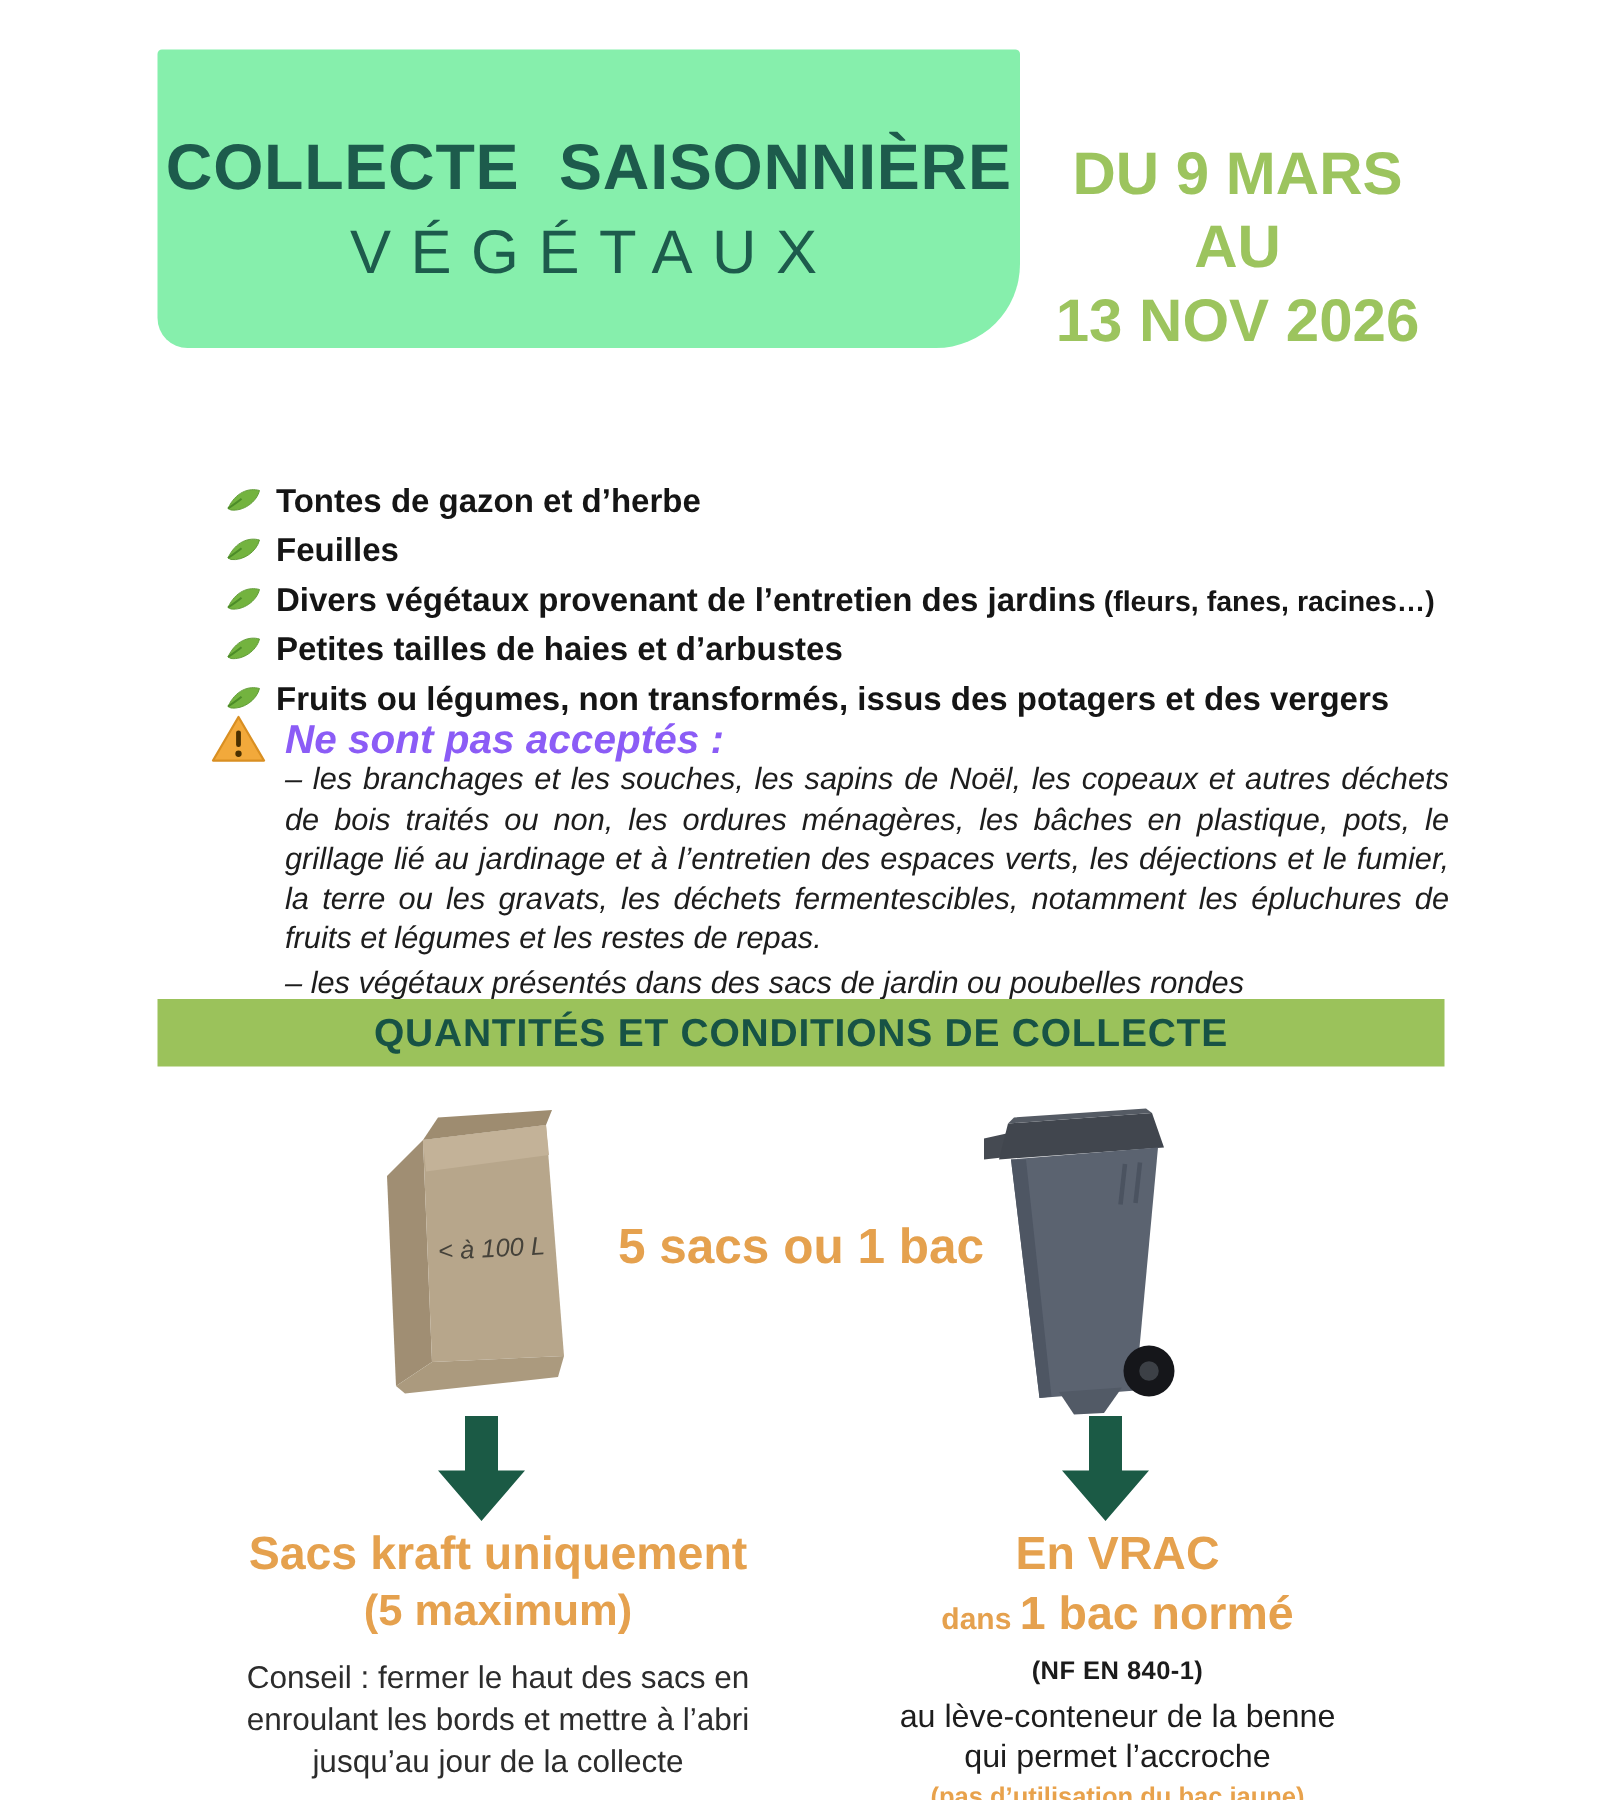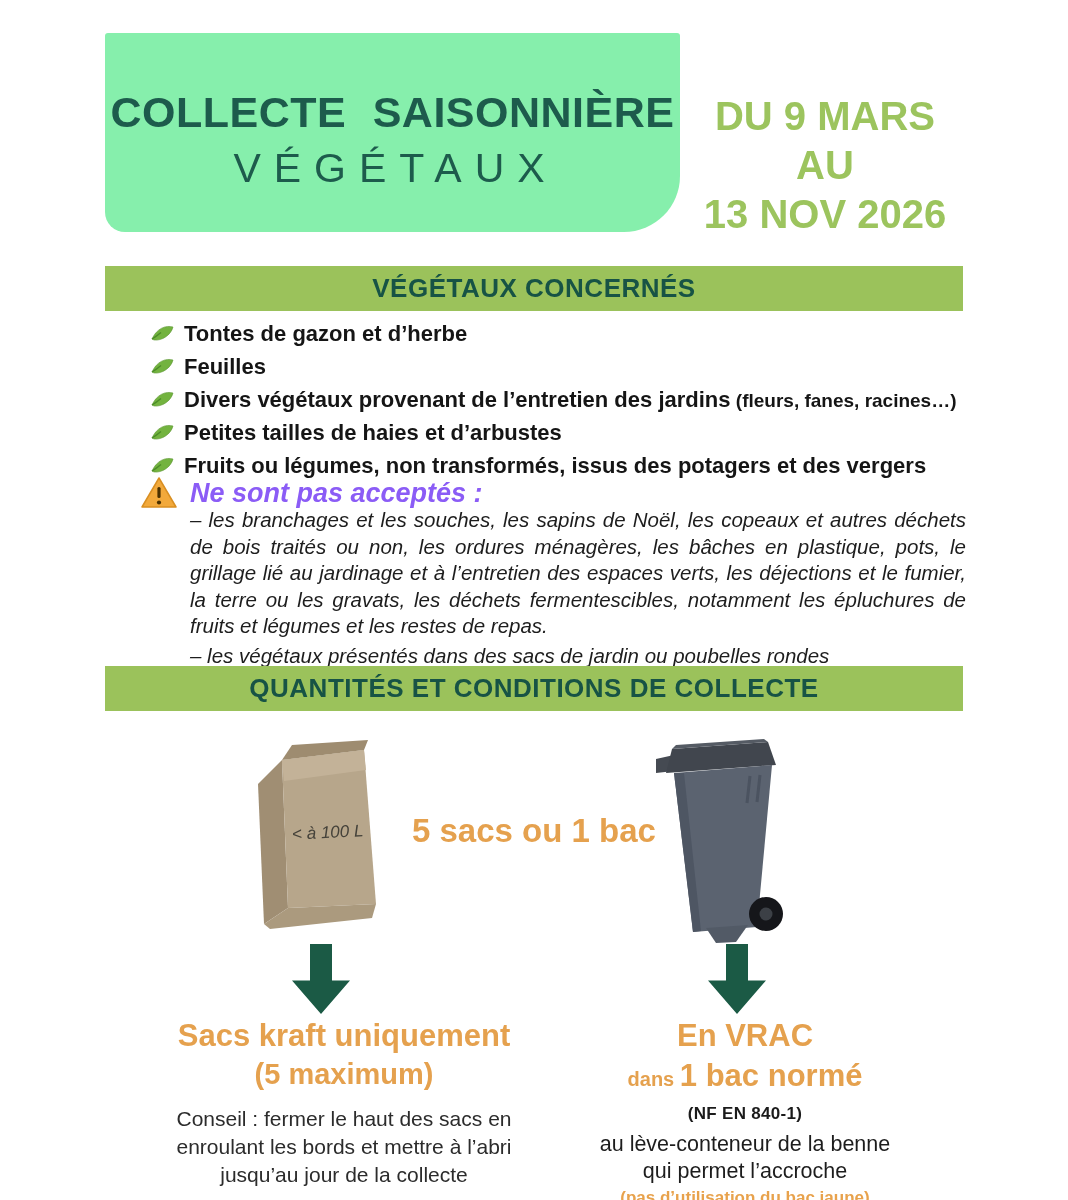--- a/index.html
+++ b/index.html
@@ -55,21 +55,21 @@
     position:absolute; left:404px; top:812px; width:260px; text-align:center;
     font-size:33px; font-weight:bold; color:#e5a14e;
   }
   .down-arrow {
     position:absolute; top:944px; width:58px; height:70px; background:#1b5a45;
     clip-path:polygon(31% 0, 69% 0, 69% 52%, 100% 52%, 50% 100%, 0 52%, 31% 52%);
   }
   .arrow-left  { left:292px; }
   .arrow-right { left:708px; }
   .col { position:absolute; top:1018px; width:420px; text-align:center; }
-  .col-left  { left:134px; }
+  .col-left  { left:122px; }
   .col-right { left:535px; }
   .col-h1 { font-size:31px; font-weight:bold; color:#e5a14e; margin-bottom:4px; }
   .col-h2 { font-size:29px; font-weight:bold; color:#e5a14e; margin-bottom:14px; }
   .col-h2-mixed { font-size:31px; font-weight:bold; color:#e5a14e; margin-bottom:10px; }
   .col-h2-mixed .small { font-size:20px;margin-top:32px; }
   .norm { font-size:17px; font-weight:bold; color:#1b1b1b; letter-spacing:.3px; margin-bottom:7px; }
   .note { font-size:21px; color:#2c2c2c; line-height:28px; padding:0 12px; }
   .note-line { font-size:21.5px; color:#1d1d1d; line-height:27px; }
   .note-orange { font-size:17px; color:#e8a24c; font-weight:600; margin-top:3px; }
 </style>
@@ -81,21 +81,20 @@
   <div class="header-box">
     <div class="title1">COLLECTE  SAISONNIÈRE</div>
     <div class="title2">VÉGÉTAUX</div>
   </div>
   <div class="dates">
     <div>DU 9 MARS</div>
     <div>AU</div>
     <div>13 NOV 2026</div>
   </div>
 
-  <div class="banner banner1">VÉGÉTAUX CONCERNÉS</div>
 
   <ul class="bullets">
     <li>
       <span class="leaf">
         <svg width="24" height="20" viewBox="0 0 24 20">
             <path d="M2 15 C7 4 16 1 23 3 C21 11 12 17 4 16 Z" fill="#73b33f" stroke="#5a9630" stroke-width="0.6"></path>
             <path d="M2 15 C5 13 8 11 11 8.5" stroke="#4c8c28" stroke-width="1.4" fill="none"></path>
           </svg>
       </span>
       <span><span>Tontes de gazon et d’herbe</span><span class="suffix"></span></span>

